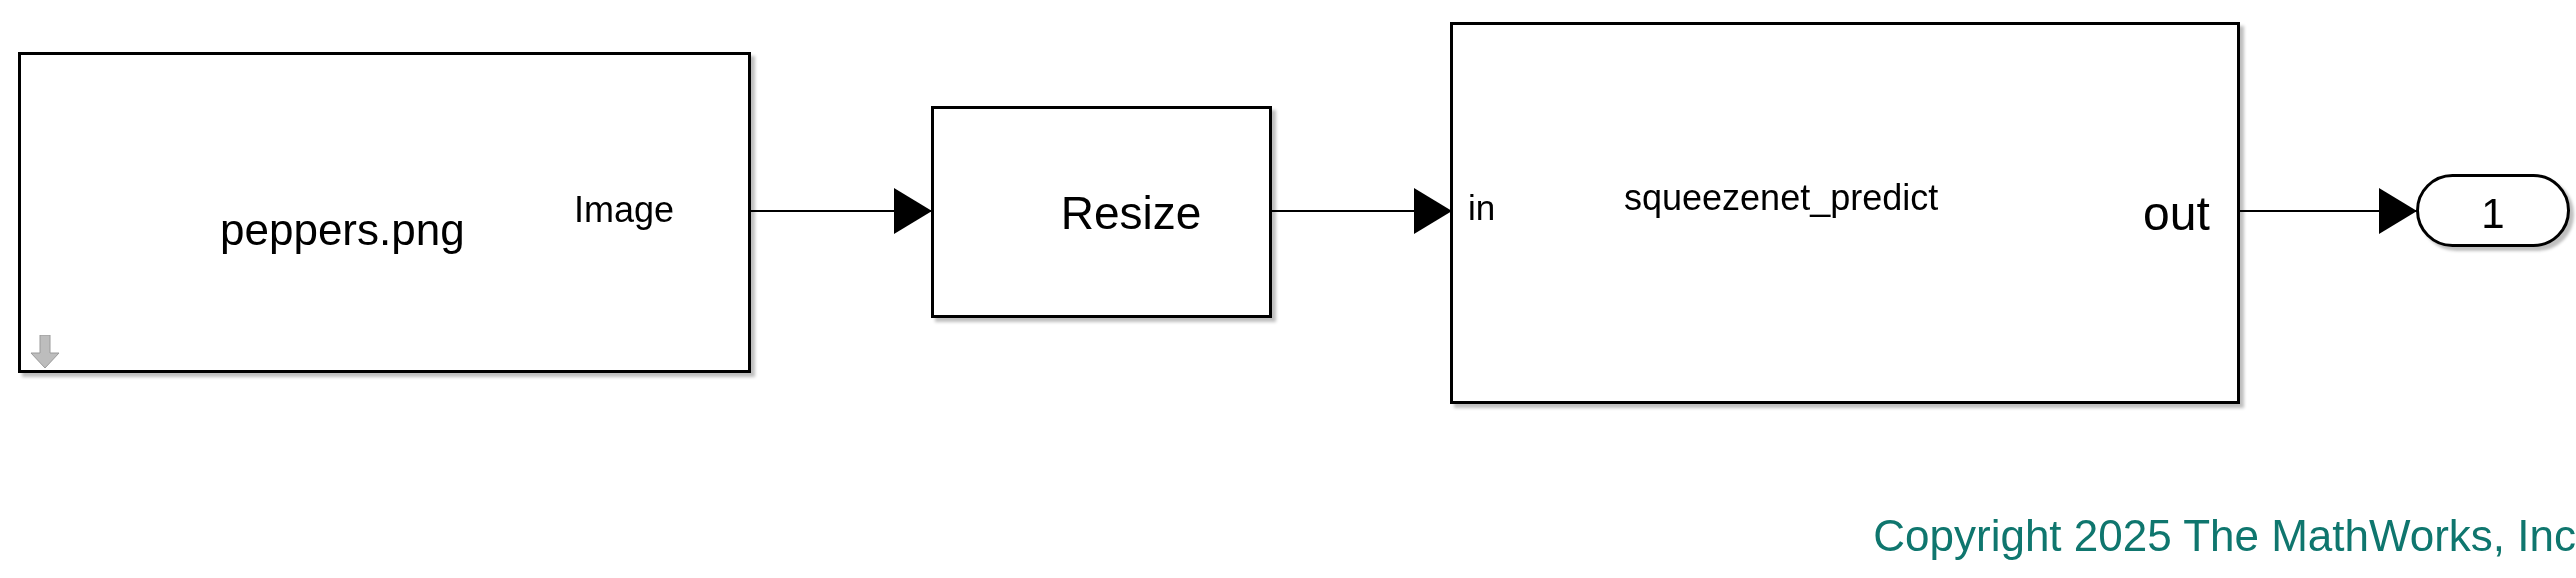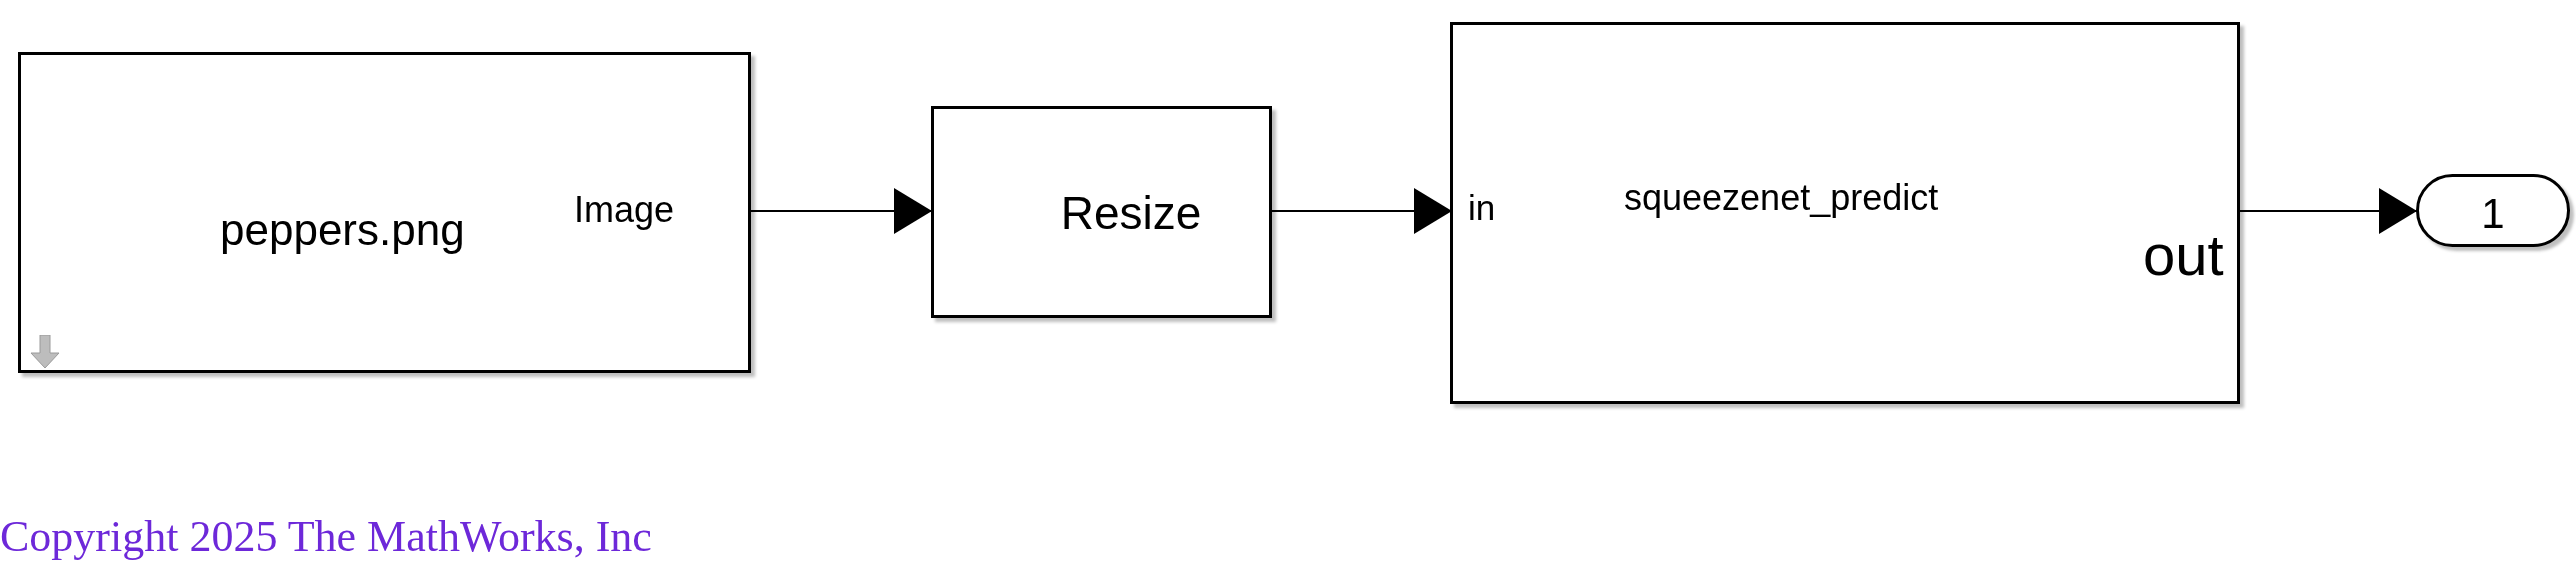--- a/index.html
+++ b/index.html
@@ -90,22 +90,21 @@
     font-size: 35px;
   }
   #predict-name-label {
     left: 1624px;
     top: 180px;
     font-size: 36px;
   }
   #predict-outport-label {
     left: 2143px;
     top: 190px;
-    font-size: 58px;
-    margin-top: 36px;
+    font-size: 48px;
   }
 
   
   #outport-block {
     left: 2416px;
     top: 174px;
     width: 154px;
     height: 73px;
     border-radius: 37px;
   }
@@ -141,24 +140,24 @@
   #arrow-to-resize  { left: 894px;  }
   #arrow-to-predict { left: 1414px; }
   #arrow-to-outport { left: 2379px; }
 
   
   #copyright {
     position: absolute;
     left: 0;
     right: 0;
     top: 511px;
-    text-align: left;
+    text-align: right;
     font-size: 44px;
-    color: #6d28d9;
-    font-family: Liberation Serif, serif;
+    color: #0f766e;
+    font-family: Liberation Sans, sans-serif;
     white-space: nowrap;
   }
 </style>
 </head>
 <body>
 
 <div id="canvas">
 
   <div class="block" id="src-block"></div>
 

